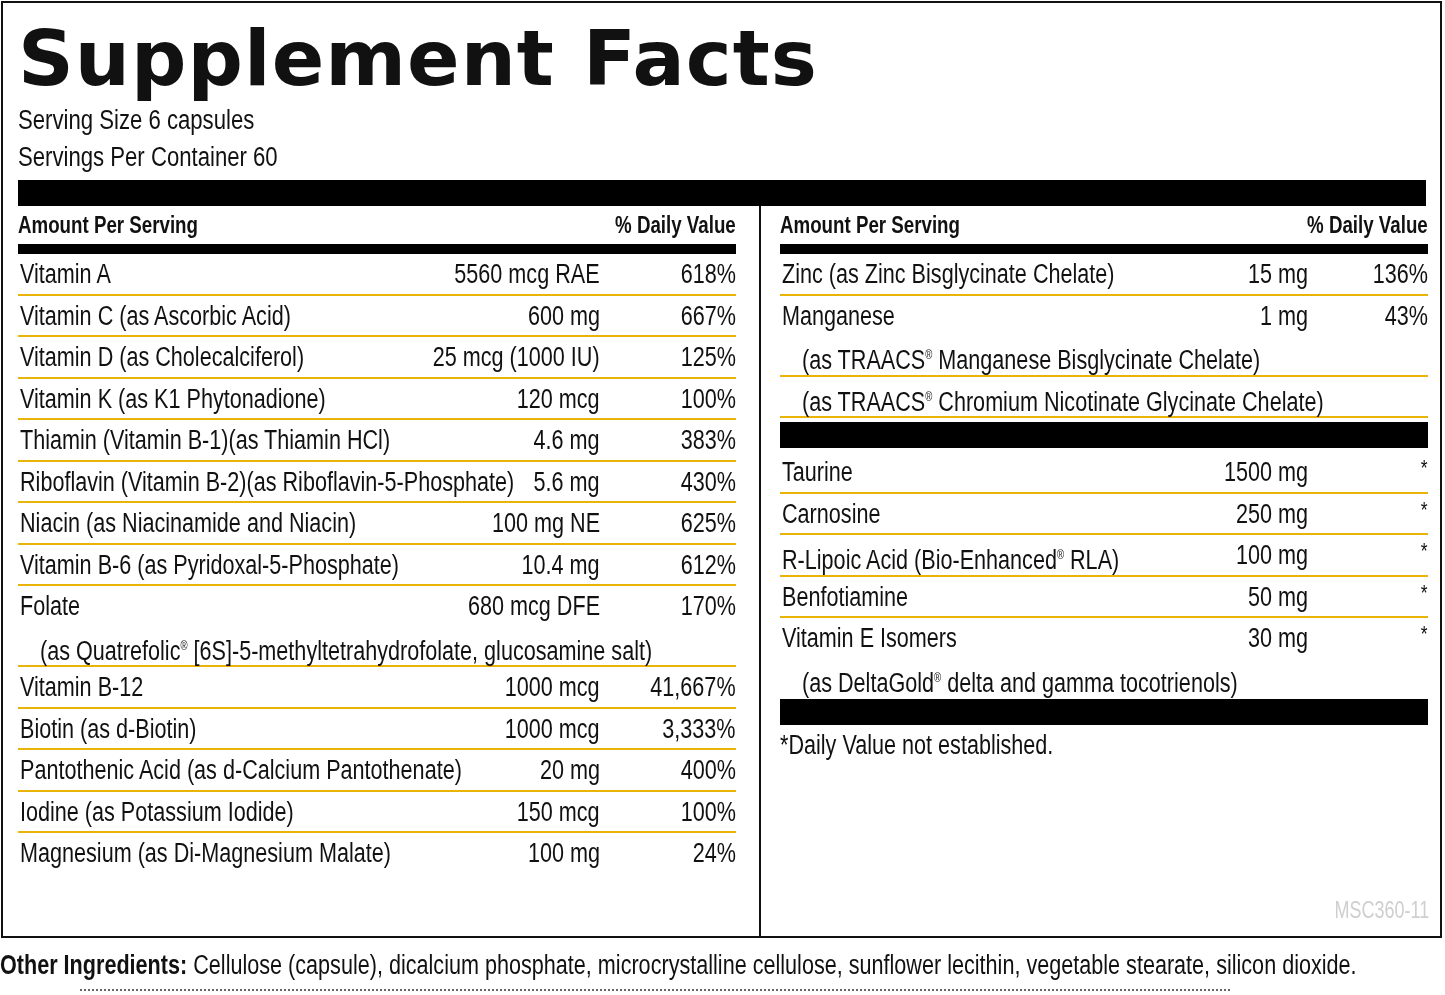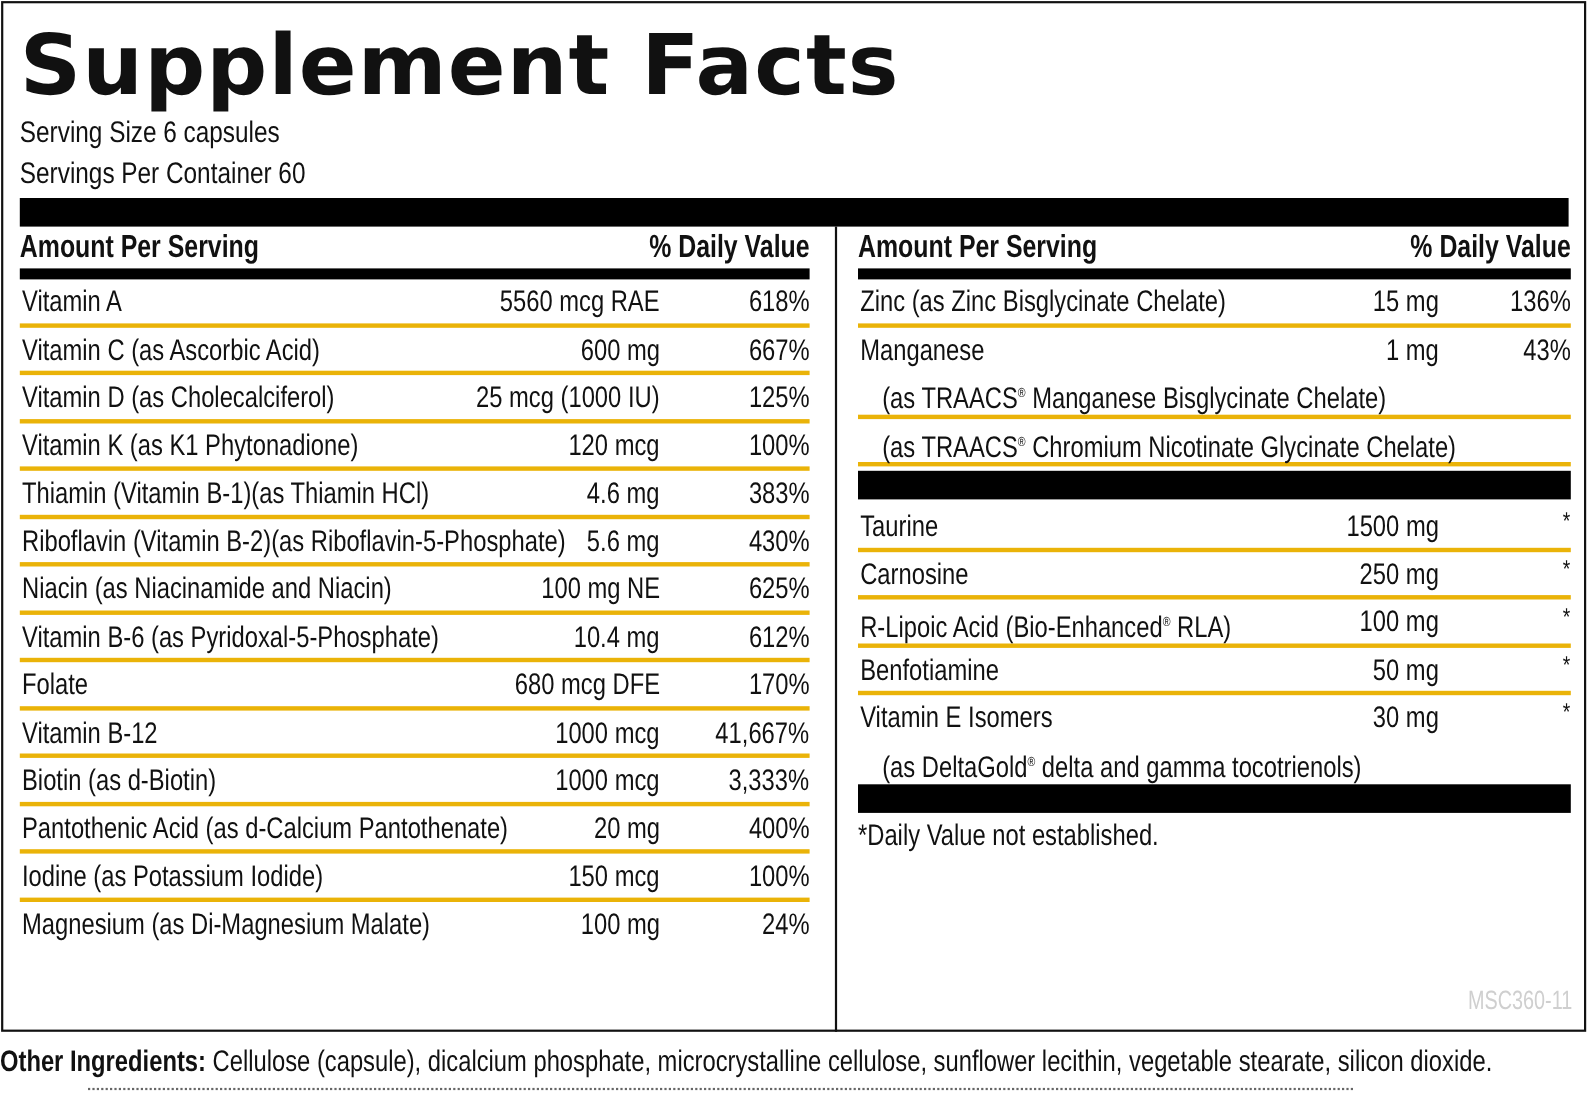--- a/index.html
+++ b/index.html
@@ -22,27 +22,27 @@
       position: absolute; left: 18px; font-size: 27px; line-height: 36px;
       transform: scaleX(0.82); transform-origin: left; white-space: nowrap;
     }
     .topbar { position: absolute; left: 18px; top: 180px; width: 1408px; height: 26px; background: #000; }
     .divider { position: absolute; left: 759px; top: 206px; width: 2px; height: 732px; background: #111; }
     .col { position: absolute; top: 206px; }
     .col-left { left: 18px; width: 718px; }
     .col-right { left: 780px; width: 648px; }
     .hdr {
       height: 38px; display: flex; justify-content: space-between; align-items: center;
-      font-weight: bold; font-size: 29px; white-space: nowrap;
+      font-weight: bold; font-size: 24px; white-space: nowrap;
     }
     .hdr span { display: inline-block; transform: scaleX(0.78); }
     .hdr .l { transform-origin: left; }
     .hdr .r { transform-origin: right; }
     .hbar { height: 10px; background: #000; }
-    .row { position: relative; border-bottom: 4px solid #eab308; }
+    .row { position: relative; border-bottom: 2px solid #eab308; }
     .row.last { border-bottom: none; }
     .line { position: relative; height: 39.5px; font-size: 27px; line-height: 40px; white-space: nowrap; }
     .nm { position: absolute; left: 2px; transform: scaleX(0.8); transform-origin: left; }
     .nm.sub { left: 22px; }
     .amt { position: absolute; transform: scaleX(0.8); transform-origin: right; text-align: right; }
     .dv { position: absolute; right: 0; transform: scaleX(0.8); transform-origin: right; text-align: right; }
     .col-left .amt { right: 136px; }
     .col-right .amt { right: 120px; }
     .col-right .dv.star { font-size: 22px; top: -4px; }
     sup.reg { font-size: 12px; vertical-align: 10px; }
@@ -137,20 +137,23 @@
           <span class="amt">10.4 mg</span>
           <span class="dv">612%</span>
         </div>
       </div>
       <div class="row">
         <div class="line">
           <span class="nm">Folate</span>
           <span class="amt">680 mcg DFE</span>
           <span class="dv">170%</span>
         </div>
+        <div class="line">
+          <span class="nm sub">(as Quatrefolic<sup class="reg">®</sup> [6S]-5-methyltetrahydrofolate, glucosamine salt)</span>
+        </div>
       </div>
       <div class="row">
         <div class="line">
           <span class="nm">Vitamin B-12</span>
           <span class="amt">1000 mcg</span>
           <span class="dv">41,667%</span>
         </div>
       </div>
       <div class="row">
         <div class="line">

